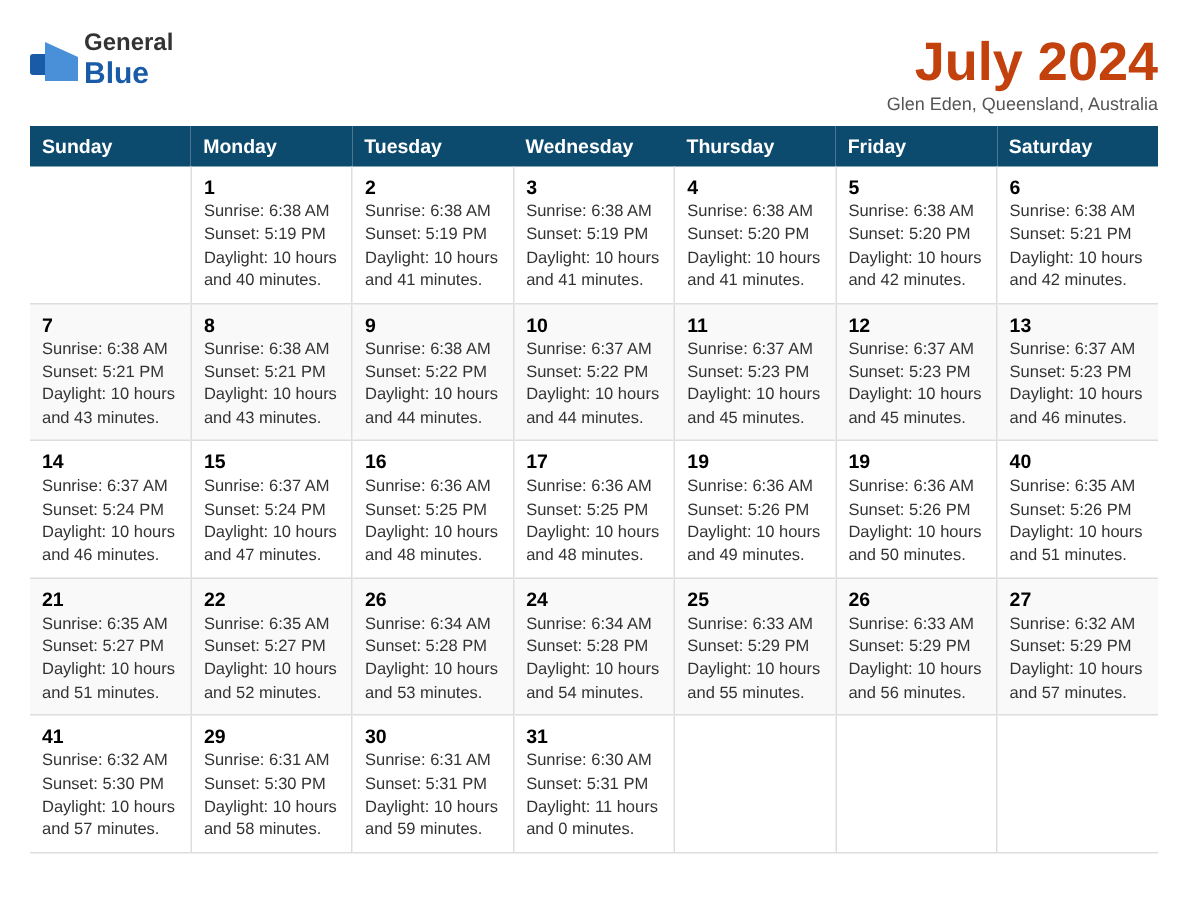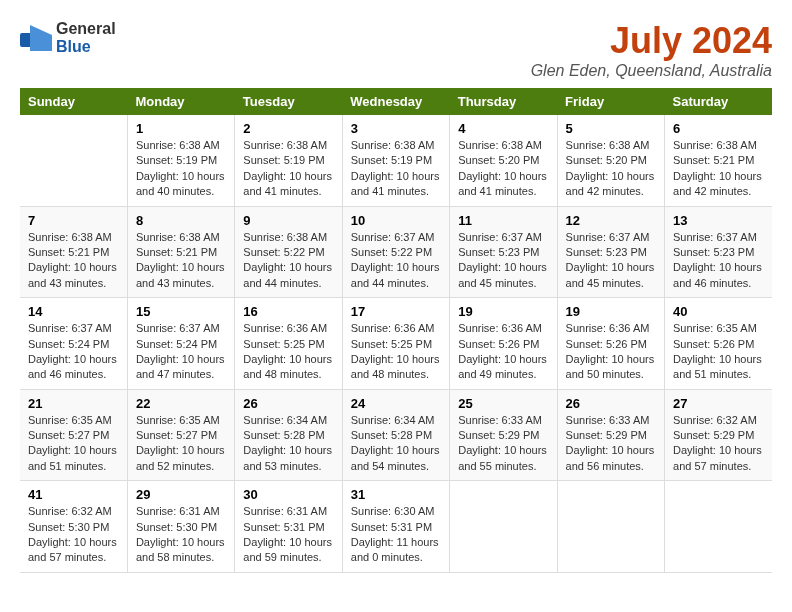--- a/index.html
+++ b/index.html
@@ -27,31 +27,30 @@
     }
     .title-area {
       text-align: right;
     }
     .month-title {
       font-size: 36px;
       font-weight: bold;
       color: #c2410c;
     }
     .location-title {
-      font-size: 16px;
+      font-size: 12px;
       color: #555;
-      font-style: italic;
     }
     table {
       width: 100%;
       border-collapse: collapse;
       font-size: 11px;
     }
     thead th {
-      background-color: #4d7c0f;
+      background-color: #0c4a6e;
       color: #fff;
       text-align: left;
       padding: 6px 8px;
       font-size: 13px;
     }
     tbody tr {
       border-bottom: 1px solid #ddd;
     }
     tbody tr:nth-child(even) {
       background: #f9f9f9;
@@ -80,21 +79,21 @@
 
 <div class="header-area">
   <div class="logo">
     <div class="logo-row">
       <svg width="32" height="26" viewBox="0 0 32 26">
         <rect x="0" y="8" width="18" height="14" rx="2" fill="#1a5ba8"></rect>
         <polygon points="10,0 32,10 32,26 10,26" fill="#4a90d9"></polygon>
       </svg>
       <div style="margin-left:4px;">
         <span style="font-size:16px;font-weight:bold;color:#333;">General</span><br>
-        <span style="font-size:16px;font-weight:bold;color:#1a5ba8;">Blue</span>
+        <span style="font-size:20px;font-weight:bold;color:#1a5ba8;">Blue</span>
       </div>
     </div>
   </div>
   <div class="title-area">
     <div class="month-title">July 2024</div>
     <div class="location-title">Glen Eden, Queensland, Australia</div>
   </div>
 </div>
 
 <table>

